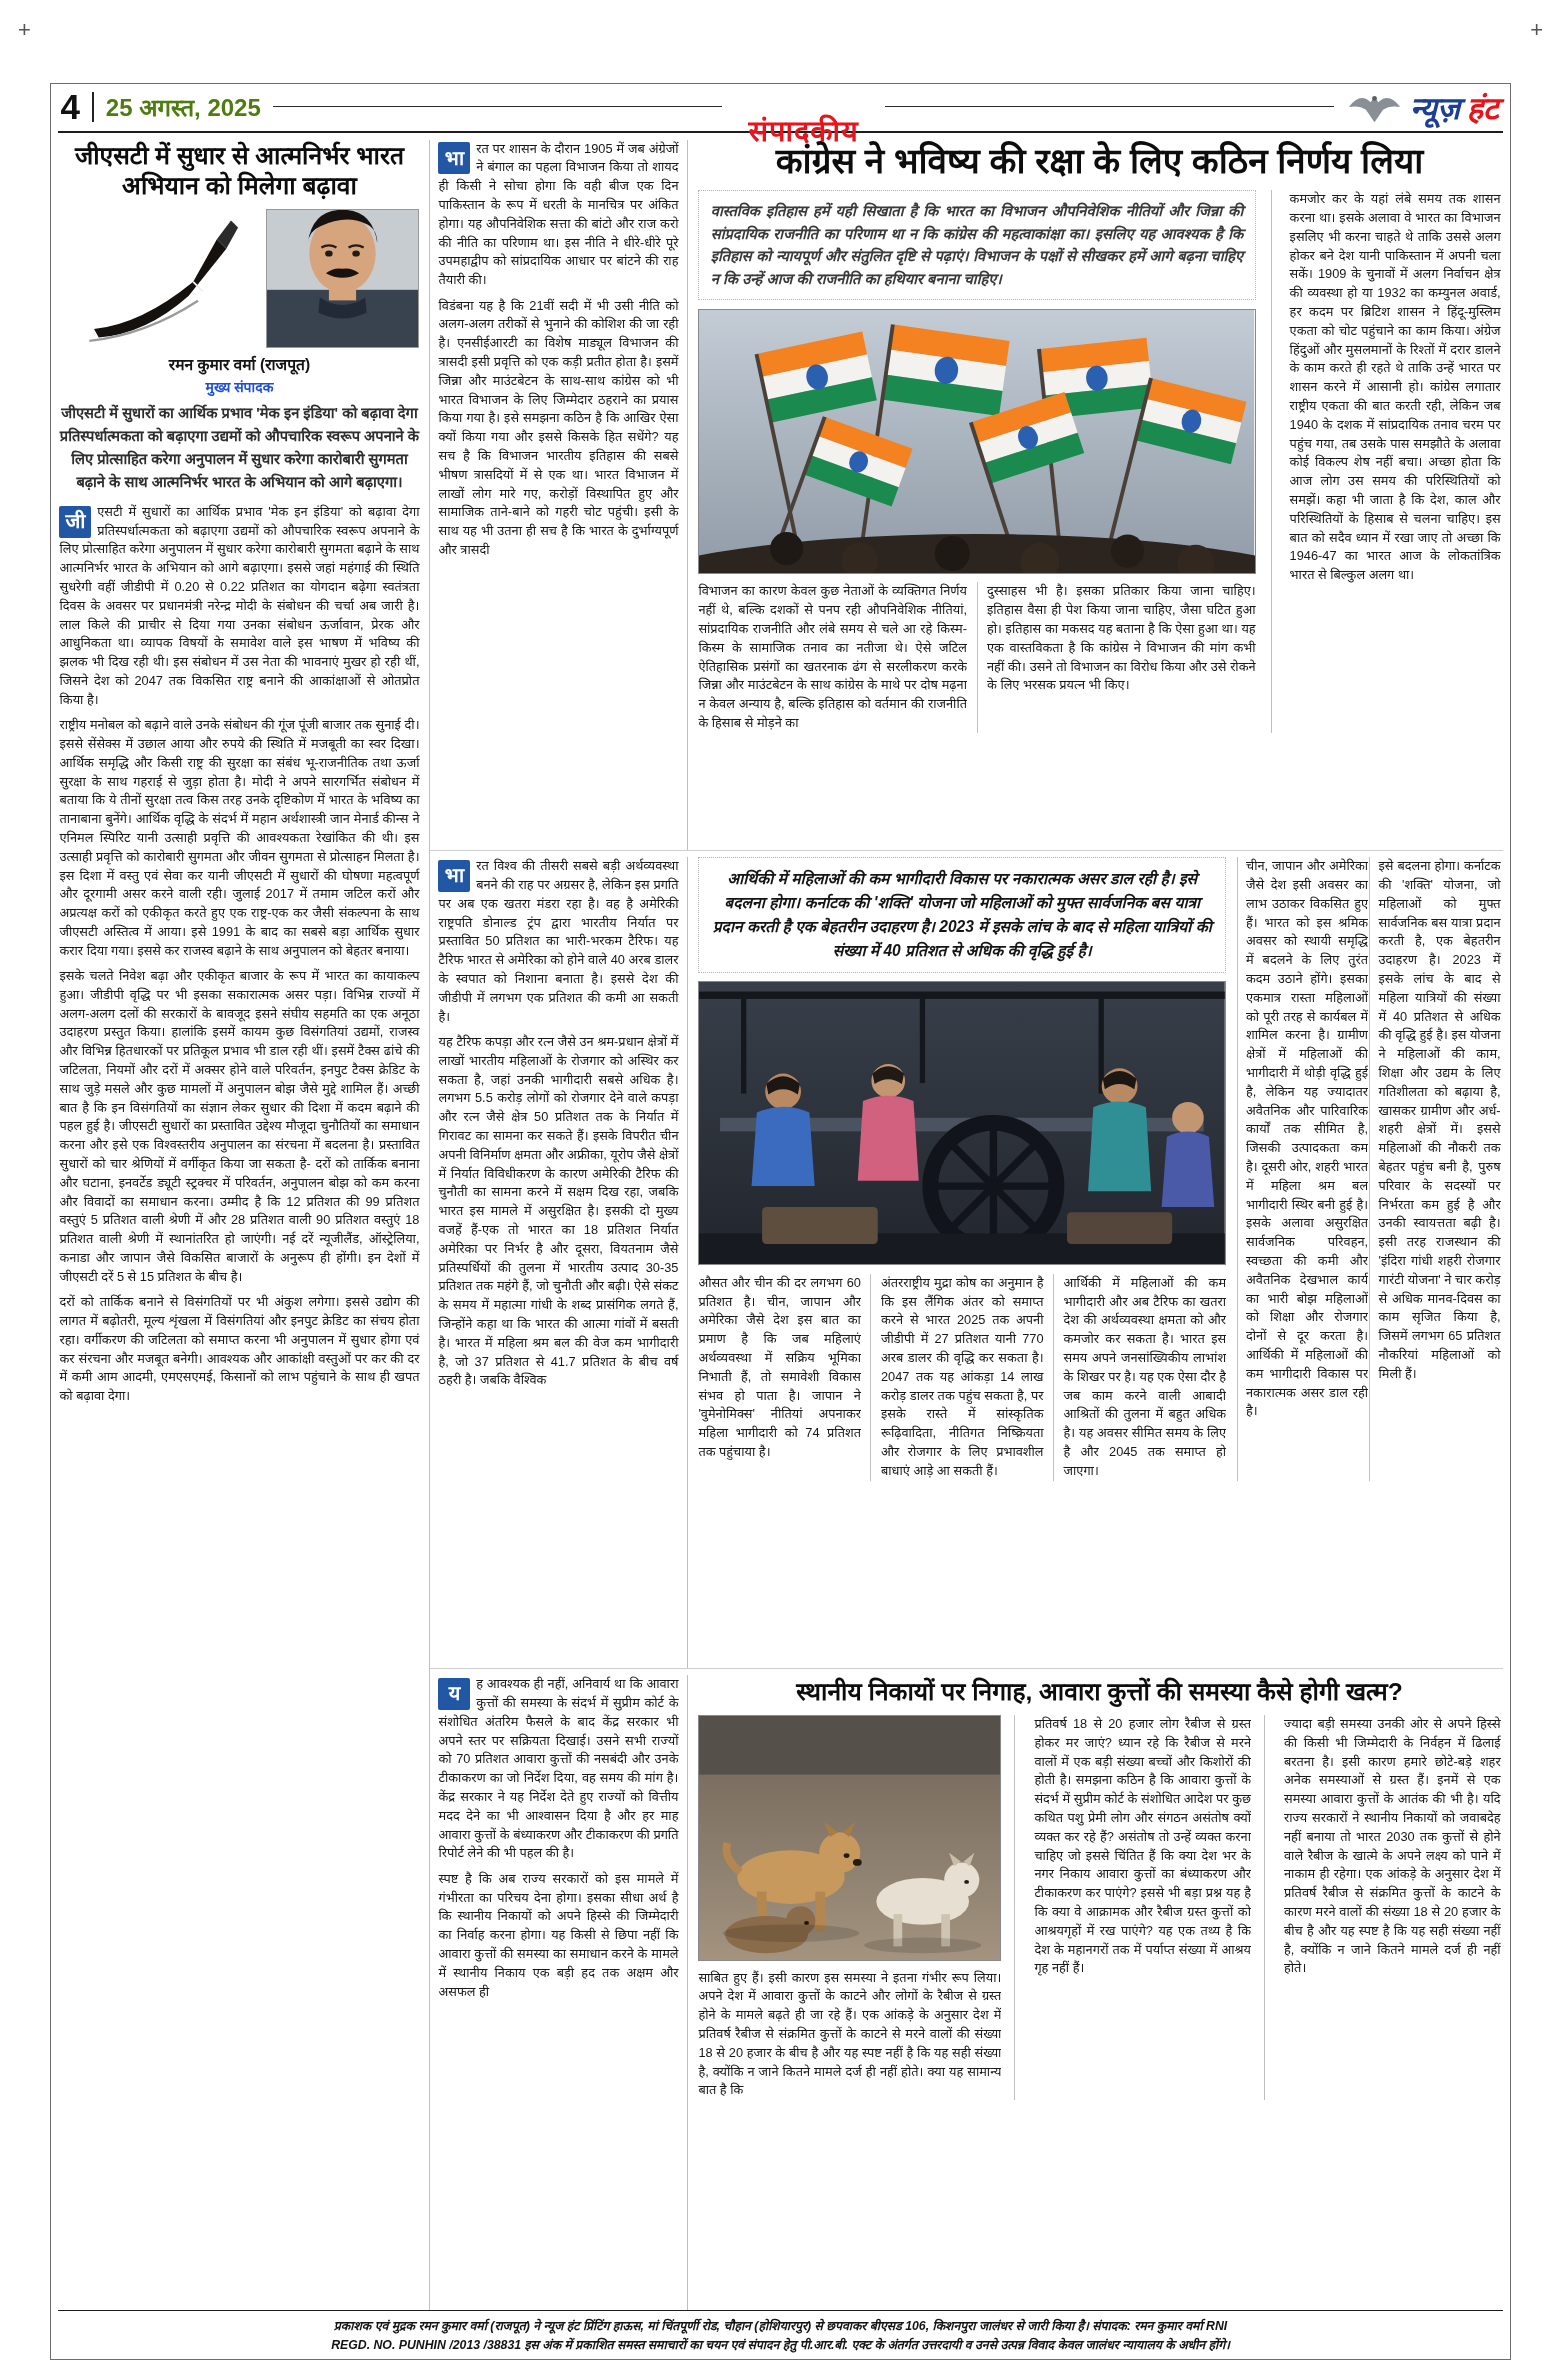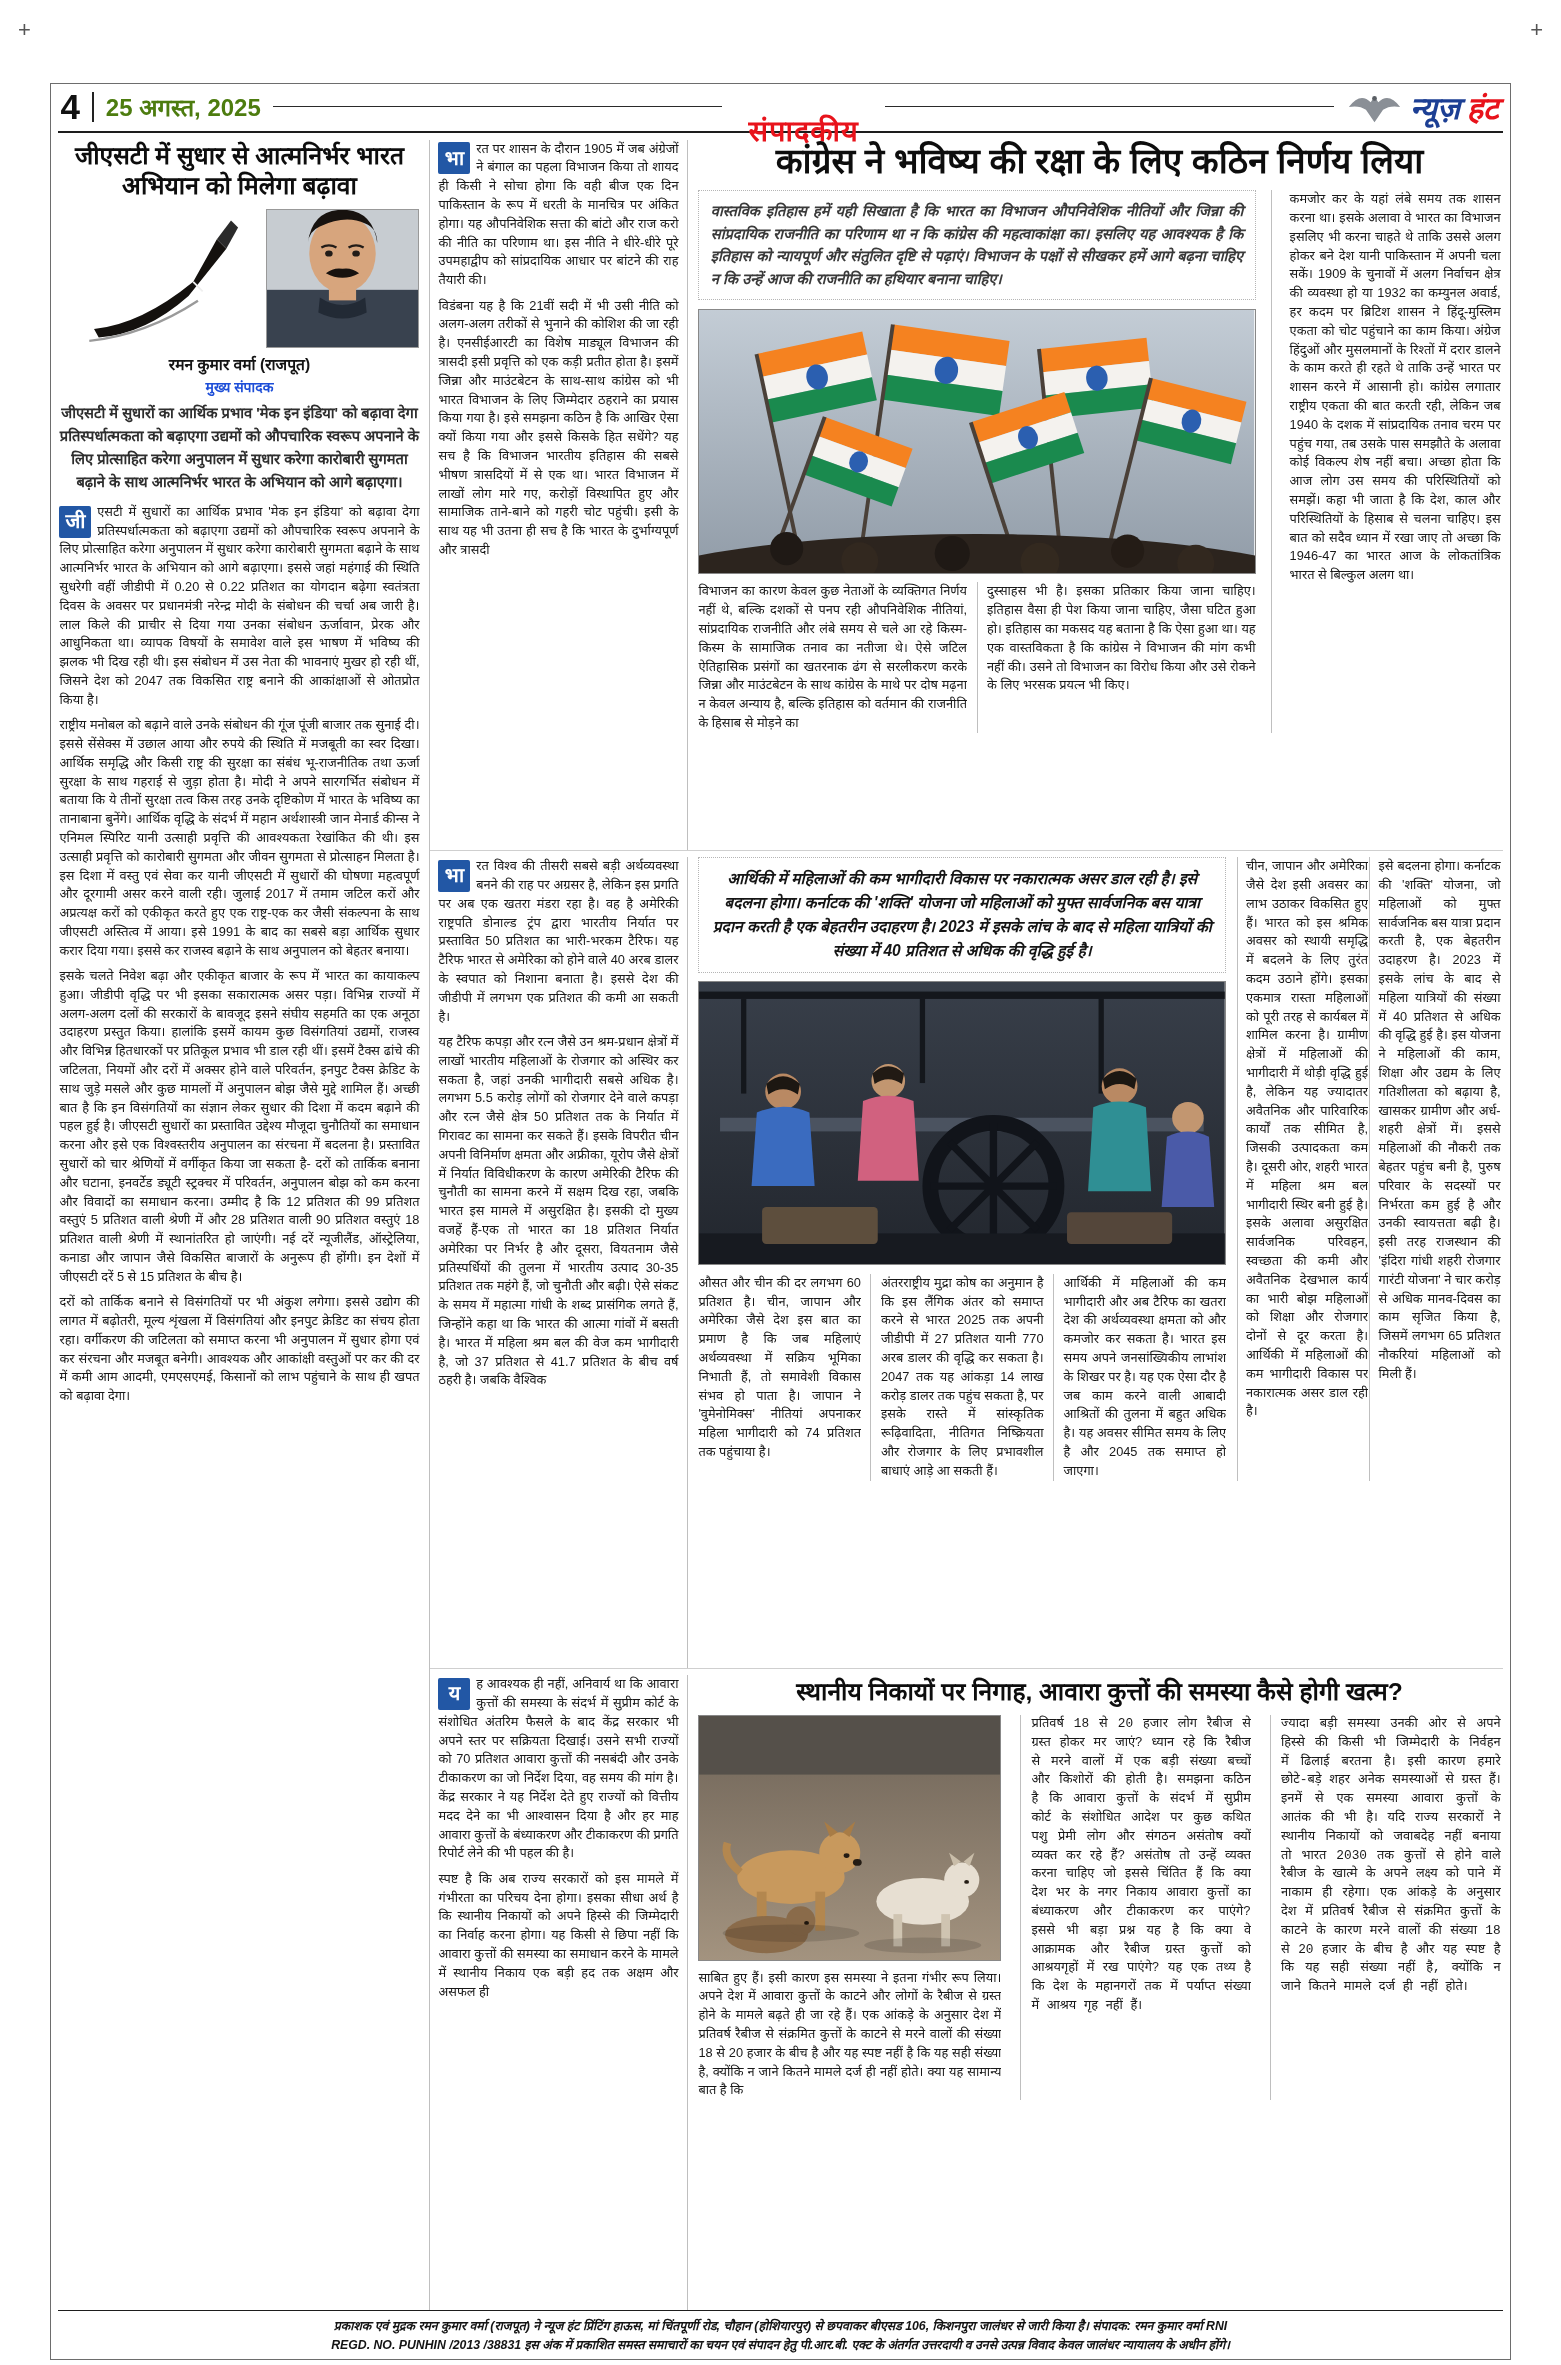--- a/index.html
+++ b/index.html
@@ -58,21 +58,21 @@
   .s-leftzone{flex:1;min-width:0;}
   .s1-right{width:211px;flex:0 0 auto;border-left:0.9px solid #bfbfbf;padding-left:18px;margin-left:15px;overflow:hidden;}
   .s2-right{width:265px;flex:0 0 auto;display:flex;margin-left:9.5px;overflow:hidden;}
   .s2-right .ncol{flex:1;border-left:0.9px solid #bfbfbf;padding-left:8.5px;margin-left:0.9px;overflow:hidden;}
   .cols3{display:flex;margin-top:8.5px;}
   .cols3 .ncol{flex:1;overflow:hidden;}
   .cols3 .ncol + .ncol{border-left:0.9px solid #bfbfbf;padding-left:9.5px;margin-left:9.5px;}
   .photo{width:100%;display:block;border:0.5px solid #888;box-sizing:border-box;}
   .s3-row{display:flex;min-height:0;}
   .s3-photozone{width:303px;flex:0 0 auto;overflow:hidden;}
-  .s3-col{flex:1;border-left:0.9px solid #bfbfbf;padding-left:10px;margin-left:19px;overflow:hidden;font-family:Liberation Mono, monospace;}
+  .s3-col{flex:1;border-left:0.9px solid #bfbfbf;padding-left:19px;margin-left:13px;overflow:hidden;}
   
   .authorbox{display:flex;align-items:flex-end;gap:4.7px;margin:2.8px 0 4.7px;}
   .penart{flex:1;height:137px;}
   .authorphoto{width:151px;height:137px;flex:0 0 auto;border:0.5px solid #999;}
   .authorname{text-align:center;font-size:15.6px;font-weight:800;color:#141414;margin-top:3.8px;}
   .authortitle{text-align:center;font-size:14px;font-weight:800;color:#1d4ed8;margin:1.9px 0 6.6px;}
   .gstlead{font-size:14.7px;line-height:1.55;font-weight:700;color:#2e2e2e;text-align:center;margin:0 0 9.5px;}
   
   footer{flex:0 0 auto;border-top:1.4px solid #1d1d1d;padding:6.6px 14px 4.7px;text-align:center;font-style:italic;}
   footer p{margin:0;font-size:12.3px;font-weight:700;line-height:1.5;color:#141414;}

